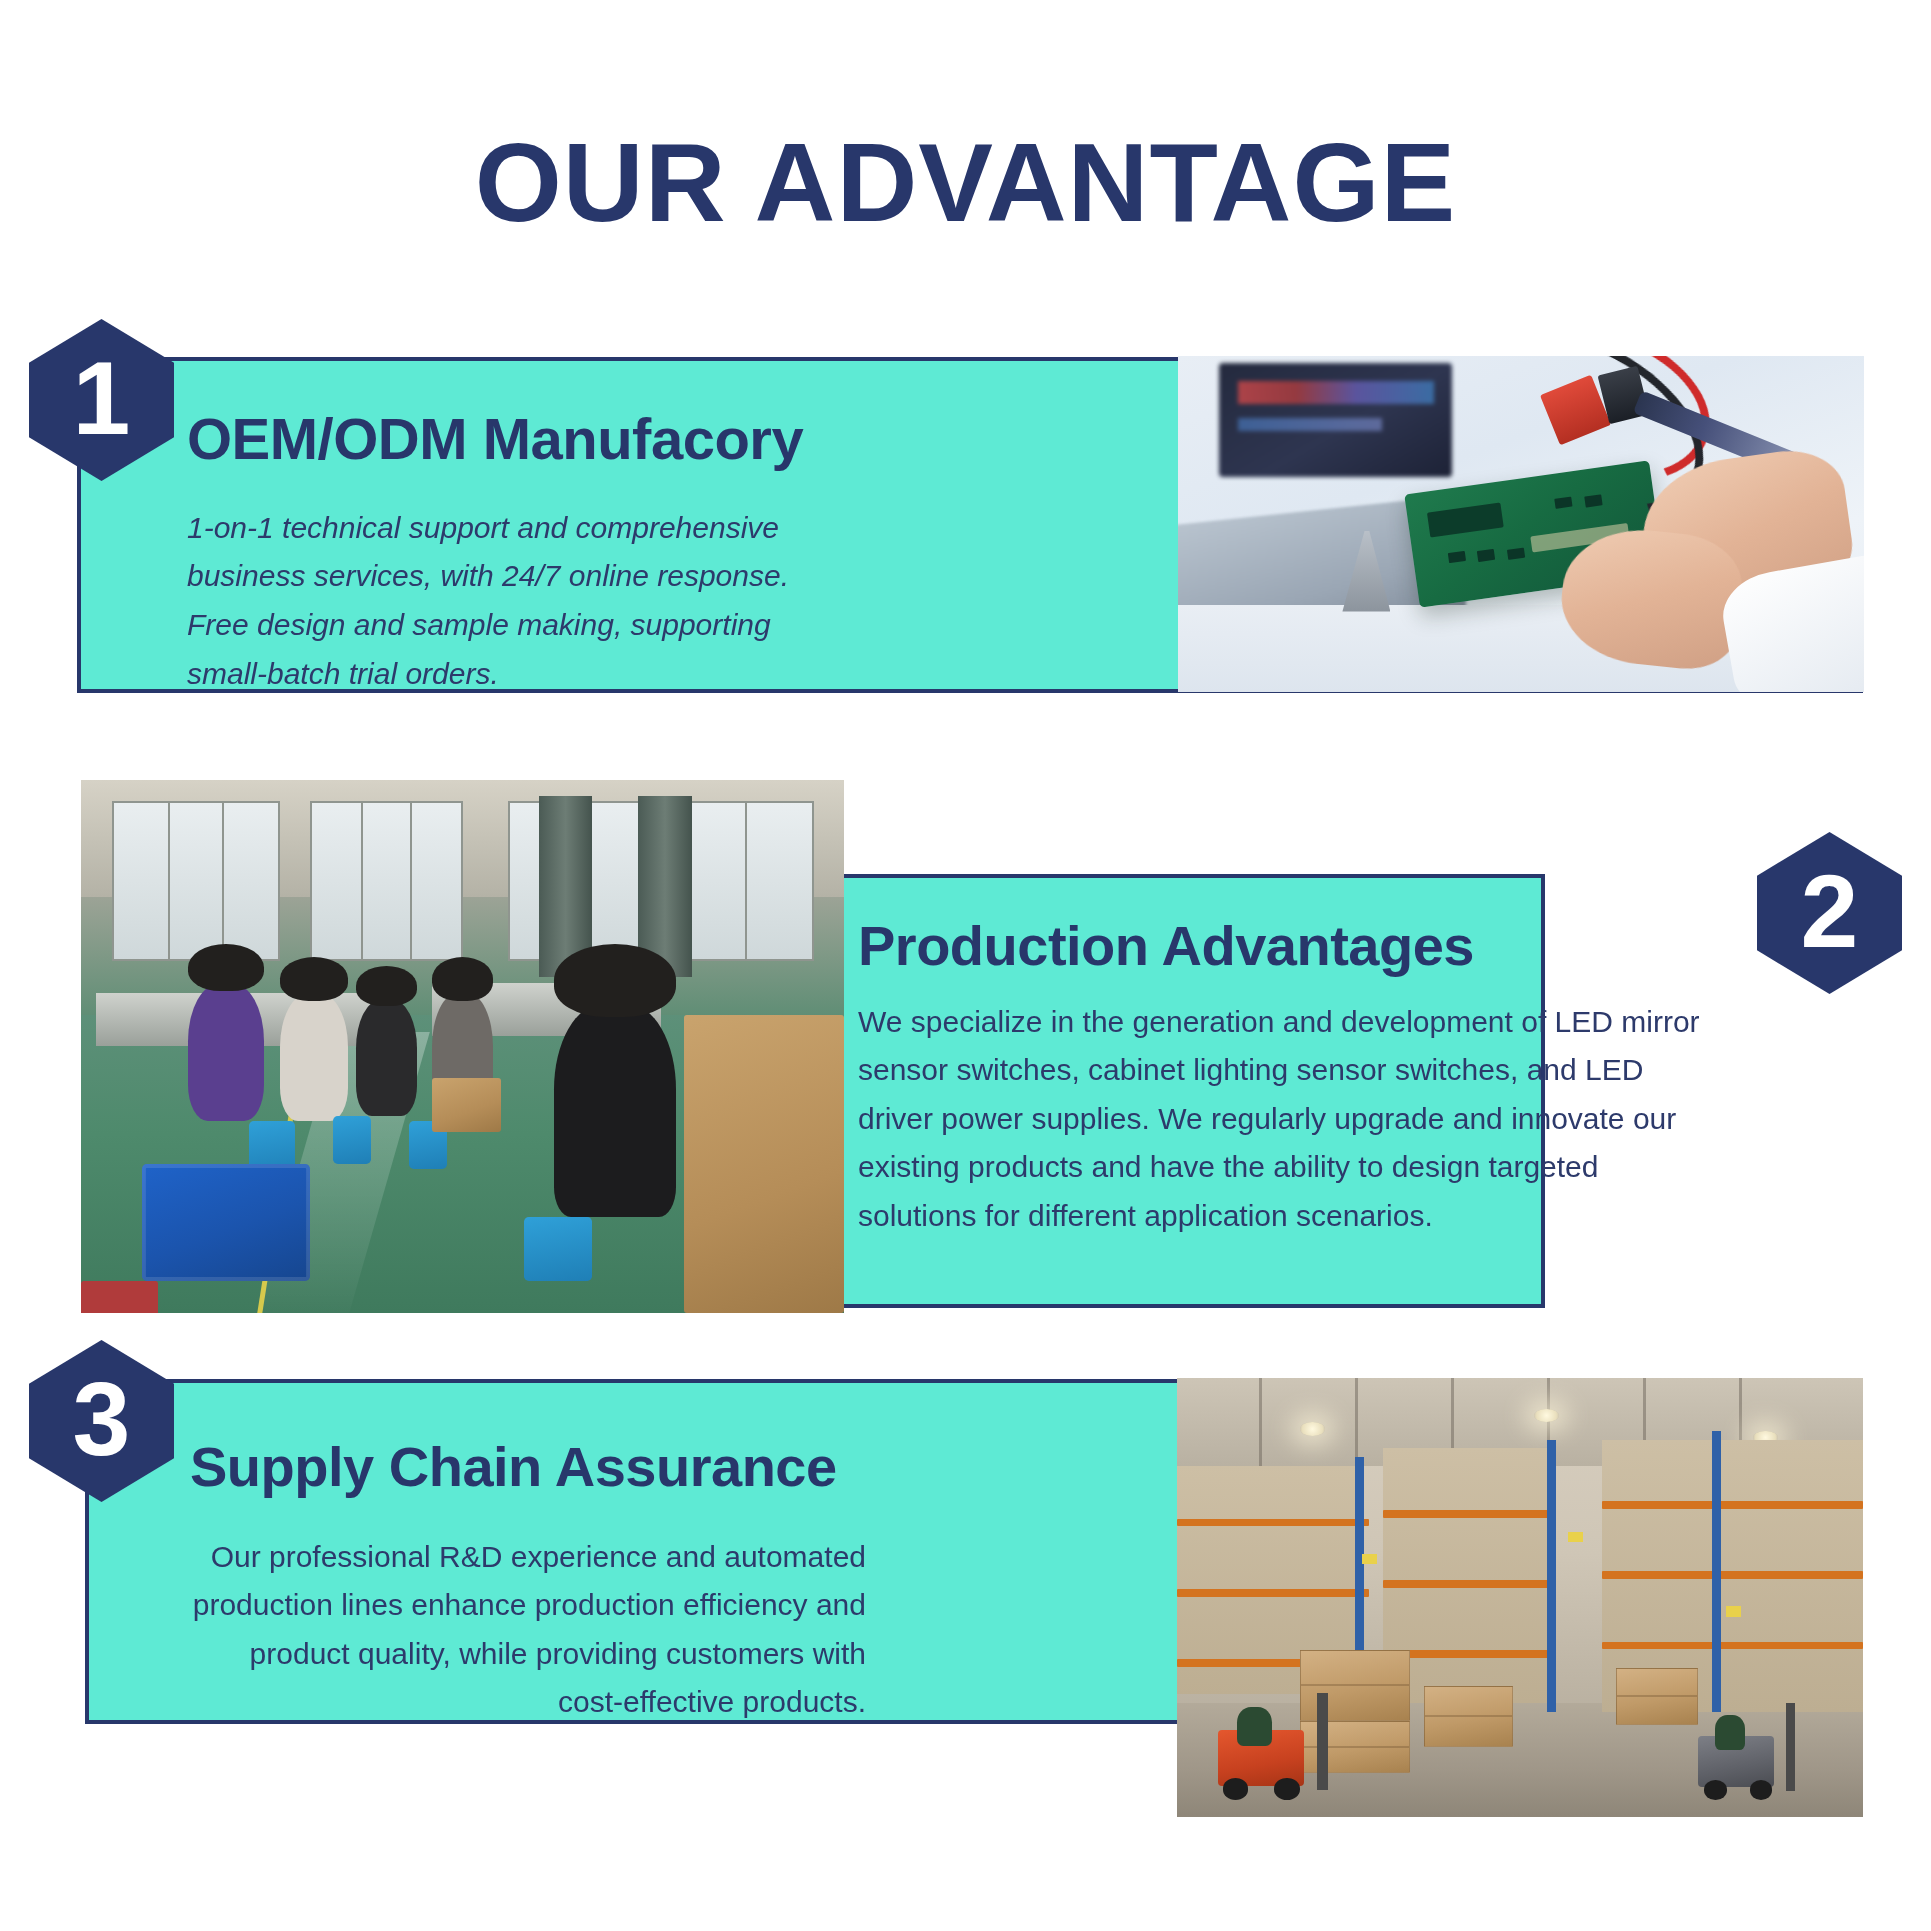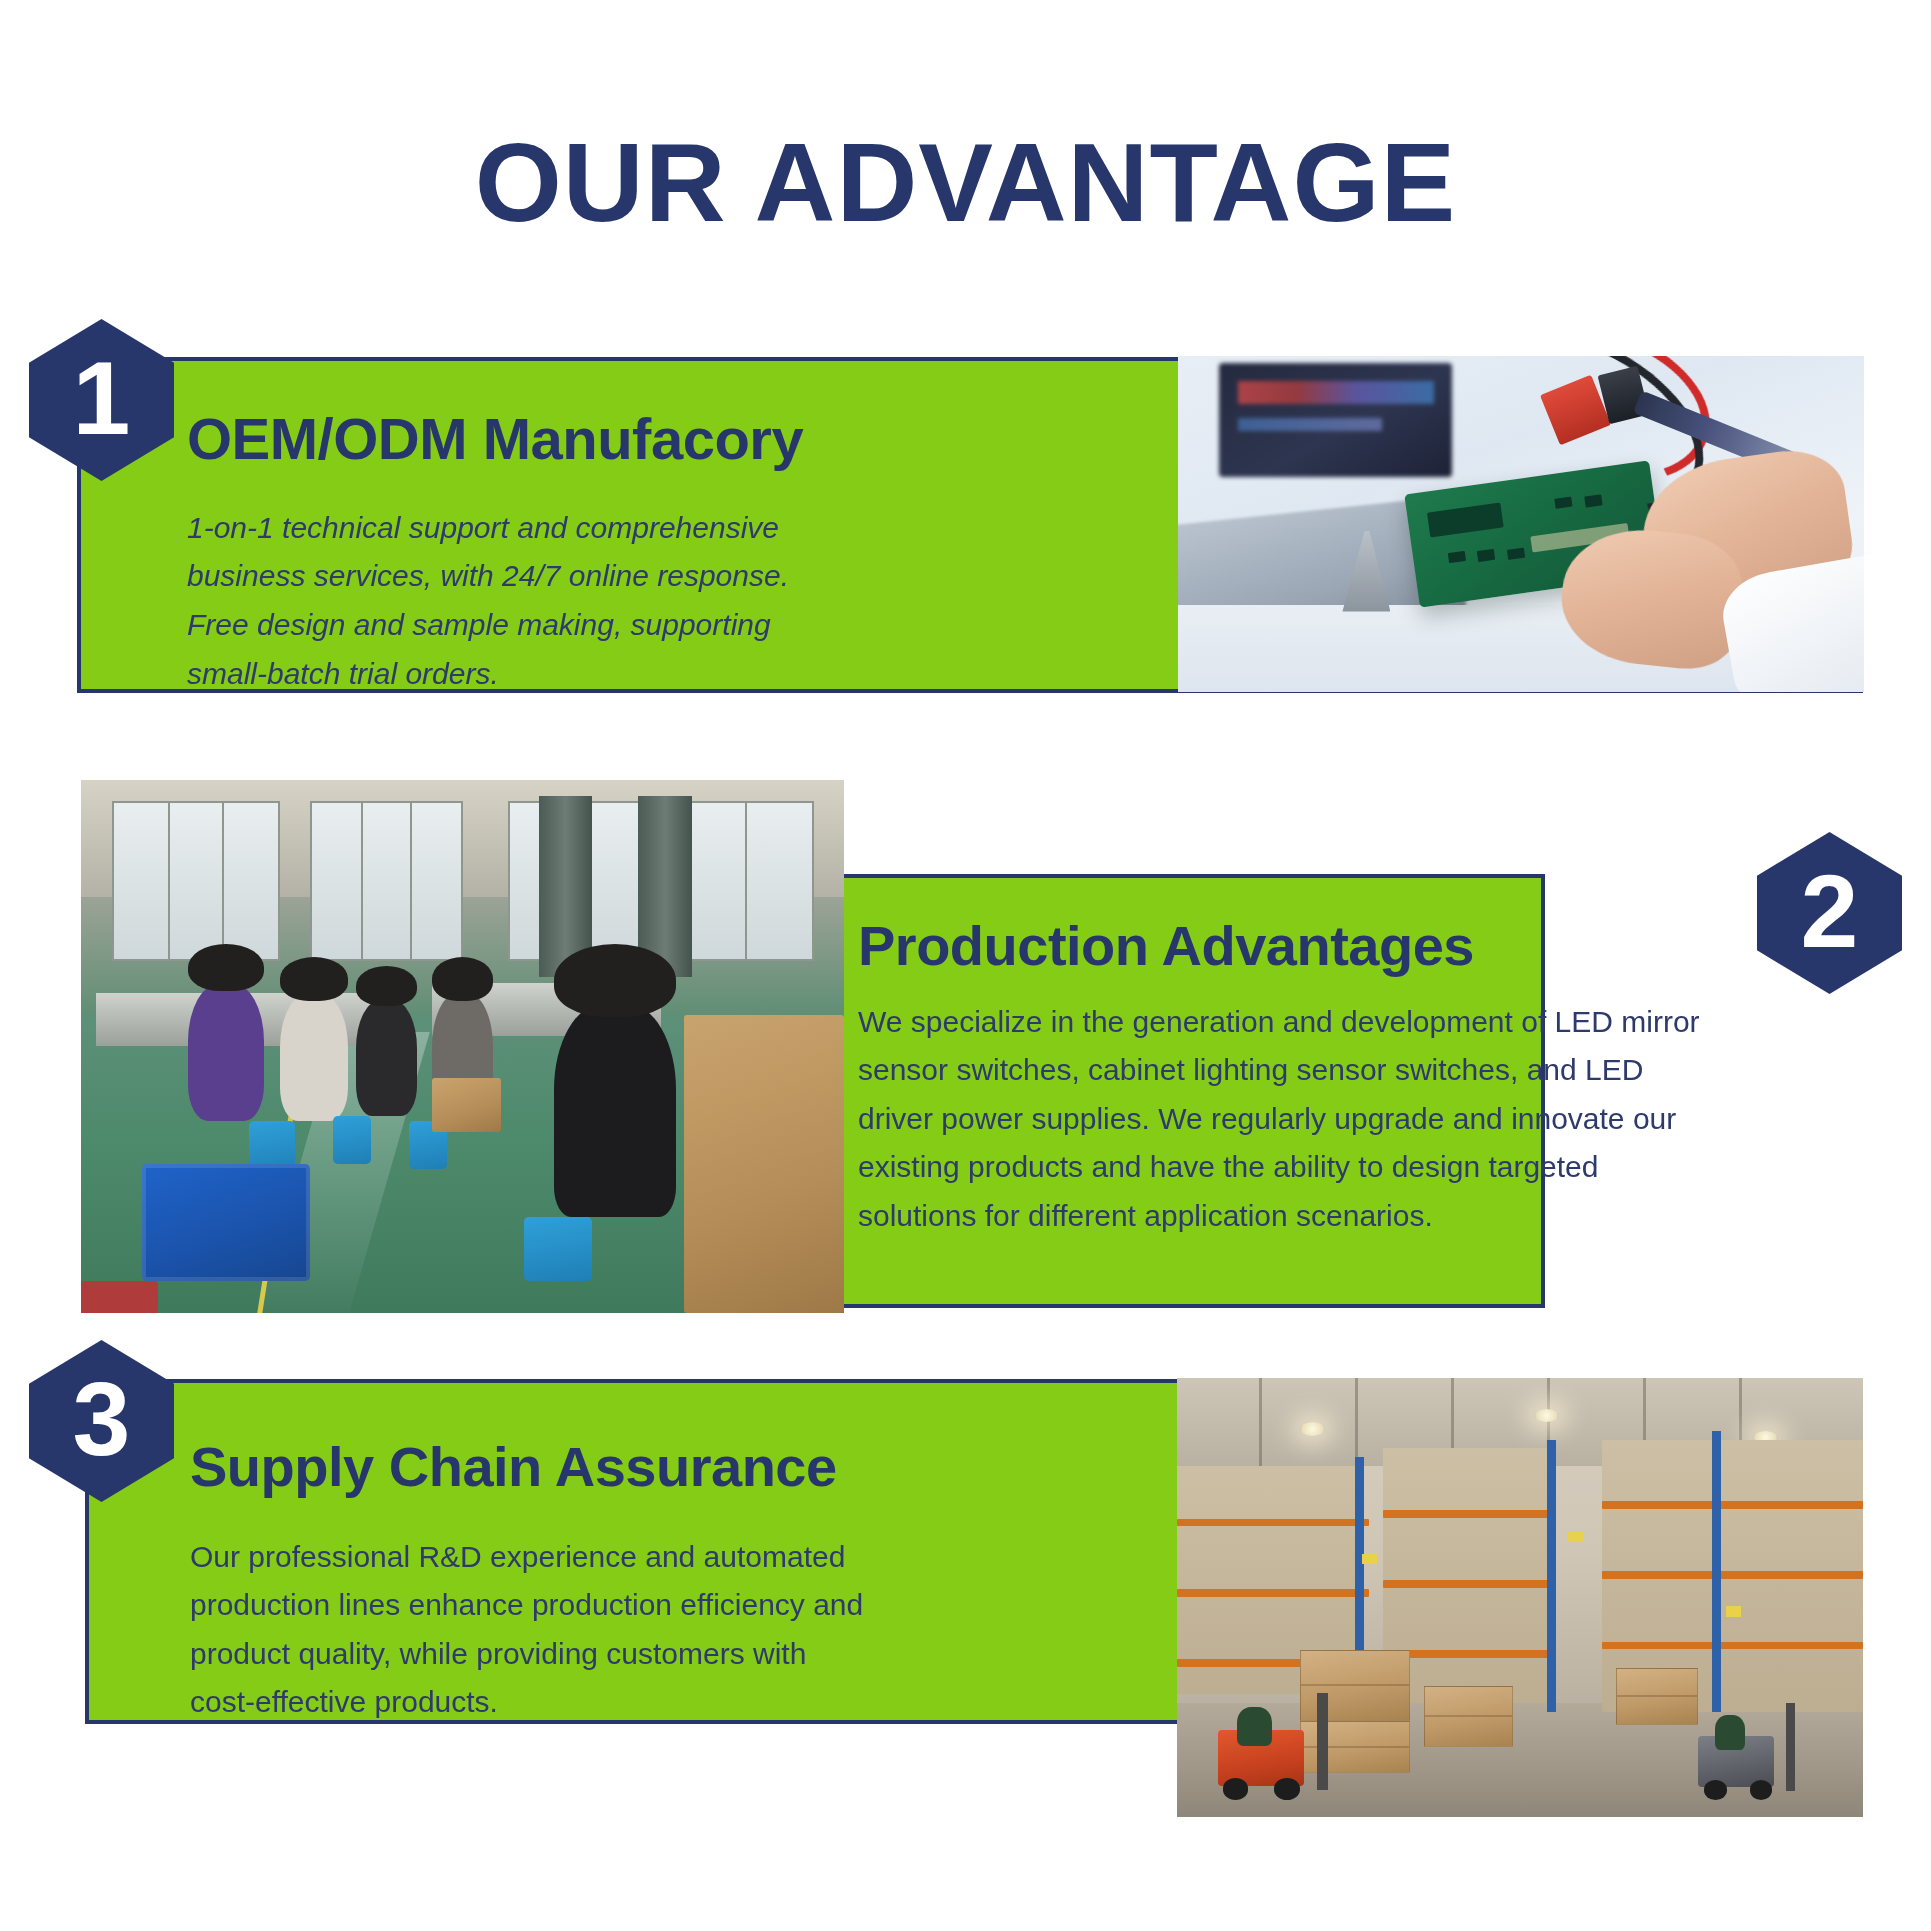--- a/index.html
+++ b/index.html
@@ -31,21 +31,21 @@
     letter-spacing: 1px;
     color: #28376b;
     line-height: 1.05;
     white-space: nowrap;
   }
 
   
   .card {
     position: absolute;
     border: 4.8px solid #28376b;
-    background: #84cc16;
+    background: #5eead4;
   }
 
   .card-inner {
     position: relative;
     width: 100%;
     height: 100%;
     display: flex;
   }
 
   .card-text {
@@ -436,21 +436,21 @@
   </div>
 
   <div class="badge" style="left:1757px; top:832px;">
     <span class="badge-num">2</span>
   </div>
 
   <div class="card" style="left:85px; top:1379px; width:1777px; height:345px;">
     <div class="card-inner">
       <div class="card-text" style="width:811px; padding:53px 0 0 101px;">
         <div class="card-heading" style="font-size:56px; margin-bottom:35px;">Supply Chain Assurance</div>
-        <div class="card-body" style="font-size:30px; width:676px;">Our professional R&amp;D experience and automated production lines enhance production efficiency and product quality, while providing customers with cost-effective products.</div>
+        <div class="card-body" style="font-size:30px; width:676px;text-align:right;">Our professional R&amp;D experience and automated production lines enhance production efficiency and product quality, while providing customers with cost-effective products.</div>
       </div>
 
       <div class="photo photo-warehouse" style="position:absolute; right:-4.8px; top:-4.8px; width:686px; height:439px;">
         <div class="wh-roof">
           <i style="left:12%"></i>
             <i style="left:26%"></i>
             <i style="left:40%"></i>
           <i style="left:54%"></i>
             <i style="left:68%"></i>
             <i style="left:82%"></i>

